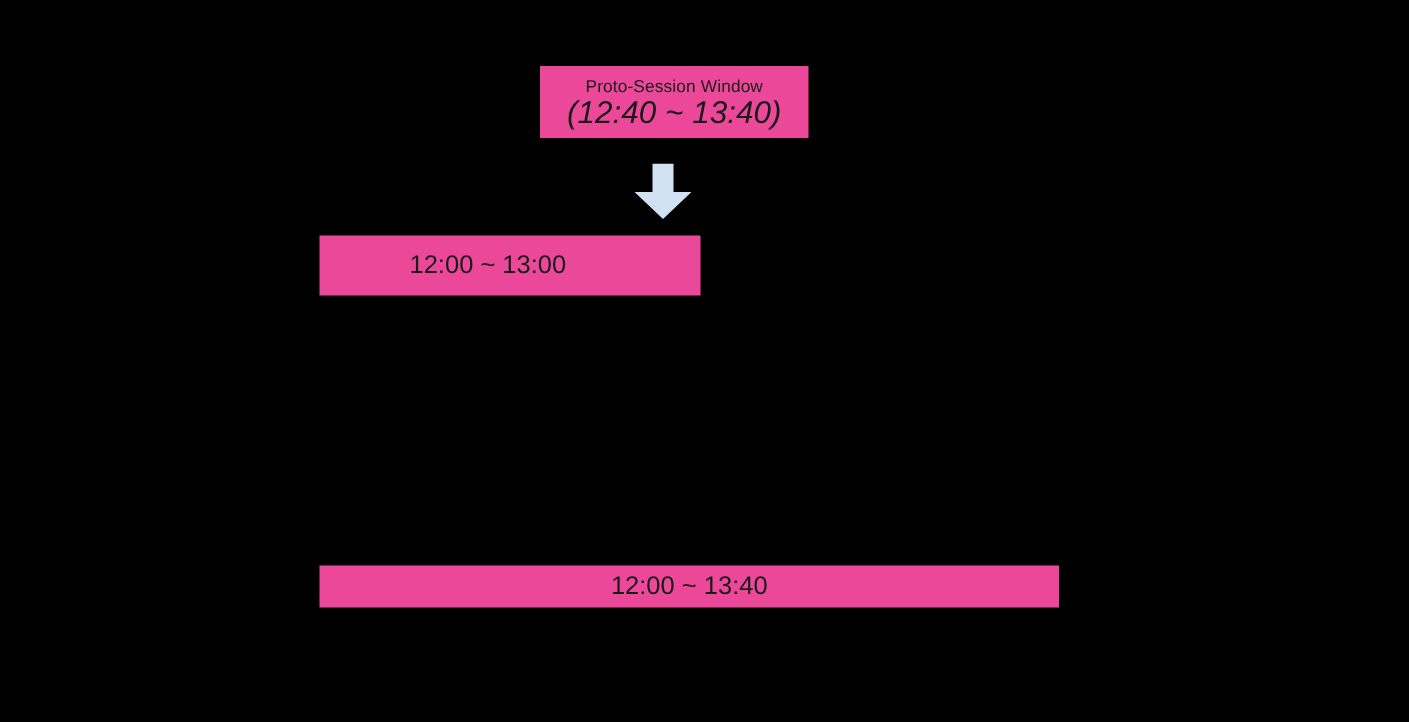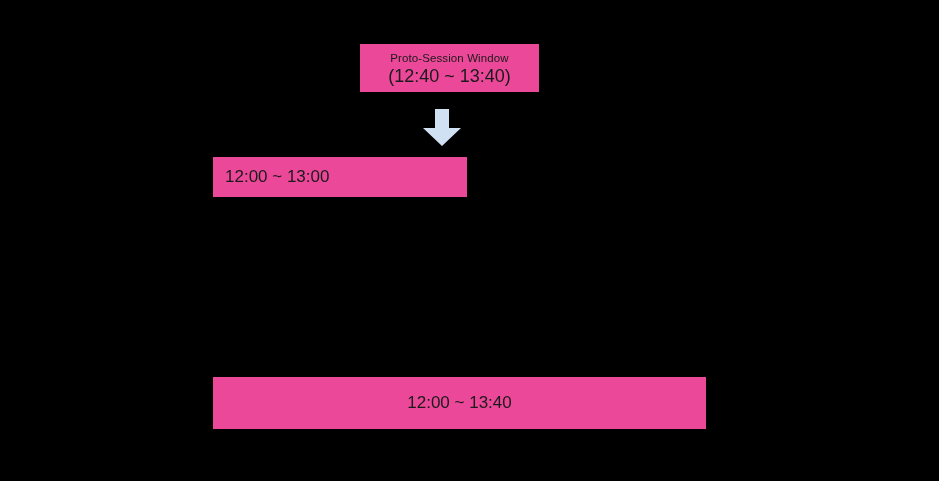--- a/index.html
+++ b/index.html
@@ -38,23 +38,24 @@
     text-align: center;
     padding: 0 4px;
   }
   #proto-session-box .line-title {
     font-size: 11.5px;
     line-height: 15px;
     letter-spacing: 0.1px;
     white-space: nowrap;
   }
   #proto-session-box .line-range {
-    font-size: 18px;
+    font-size: 21px;
     line-height: 20px;
     white-space: nowrap;
+    font-style: italic;
   }
 
   
   #flow-arrow {
     position: absolute;
     left: 423px;
     top: 109px;
     width: 38px;
     height: 37px;
   }
@@ -70,28 +71,29 @@
     top: 157px;
     width: 254px;
     height: 40px;
     align-items: flex-start;
     padding-left: 12px;
   }
   #aligned-window-box .line-range {
     font-size: 17px;
     line-height: 22px;
     white-space: nowrap;
+    margin-left: 48px;
   }
 
   
   #merged-window-box {
     left: 213px;
     top: 377px;
     width: 493px;
-    height: 52px;
+    height: 28px;
     align-items: center;
     text-align: center;
   }
   #merged-window-box .line-range {
     font-size: 17px;
     line-height: 22px;
     white-space: nowrap;
   }
 </style>
 </head>

